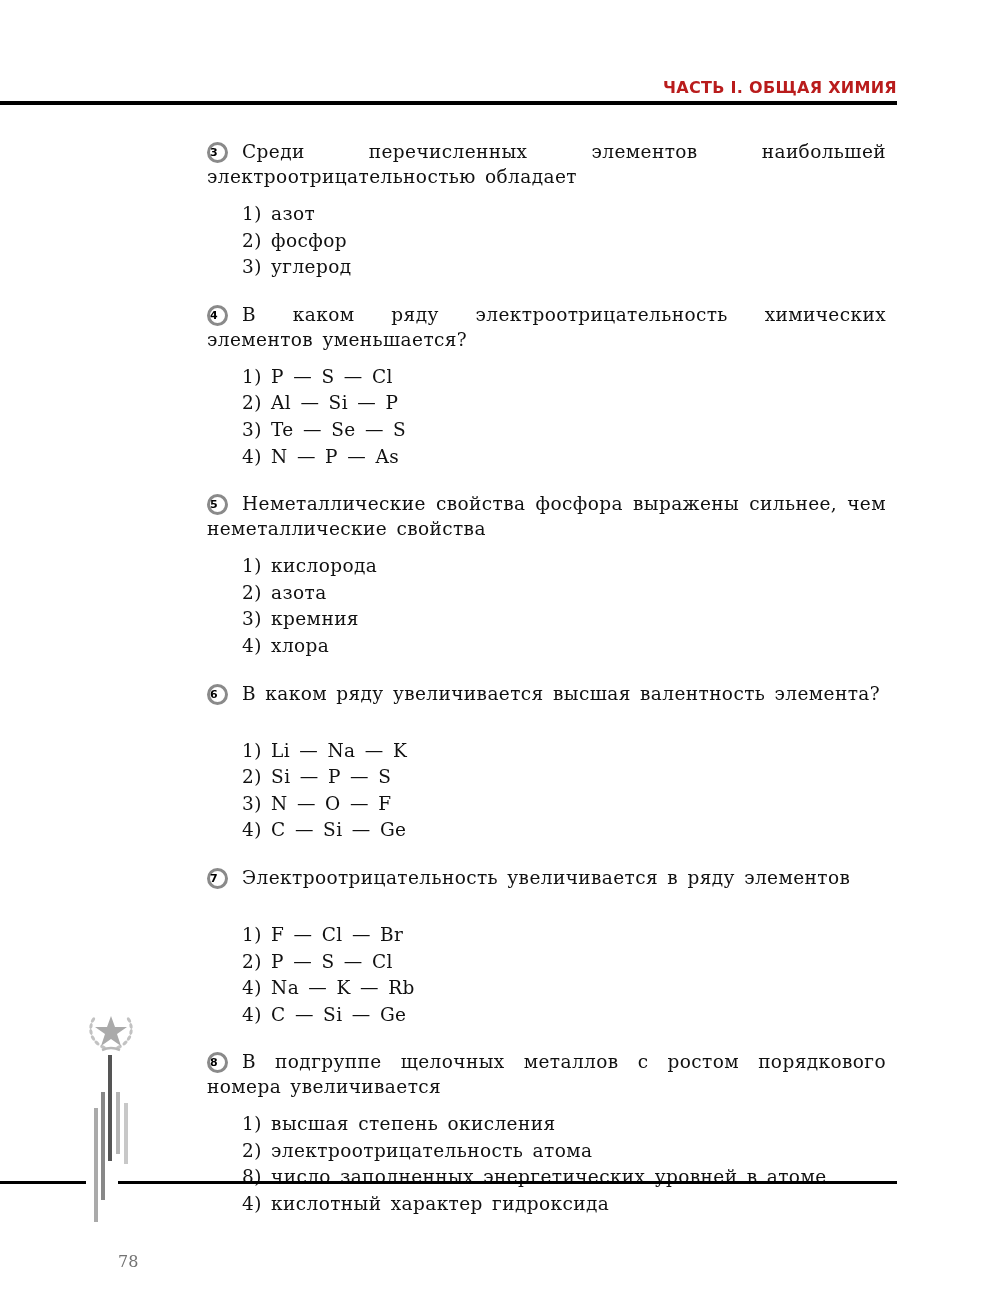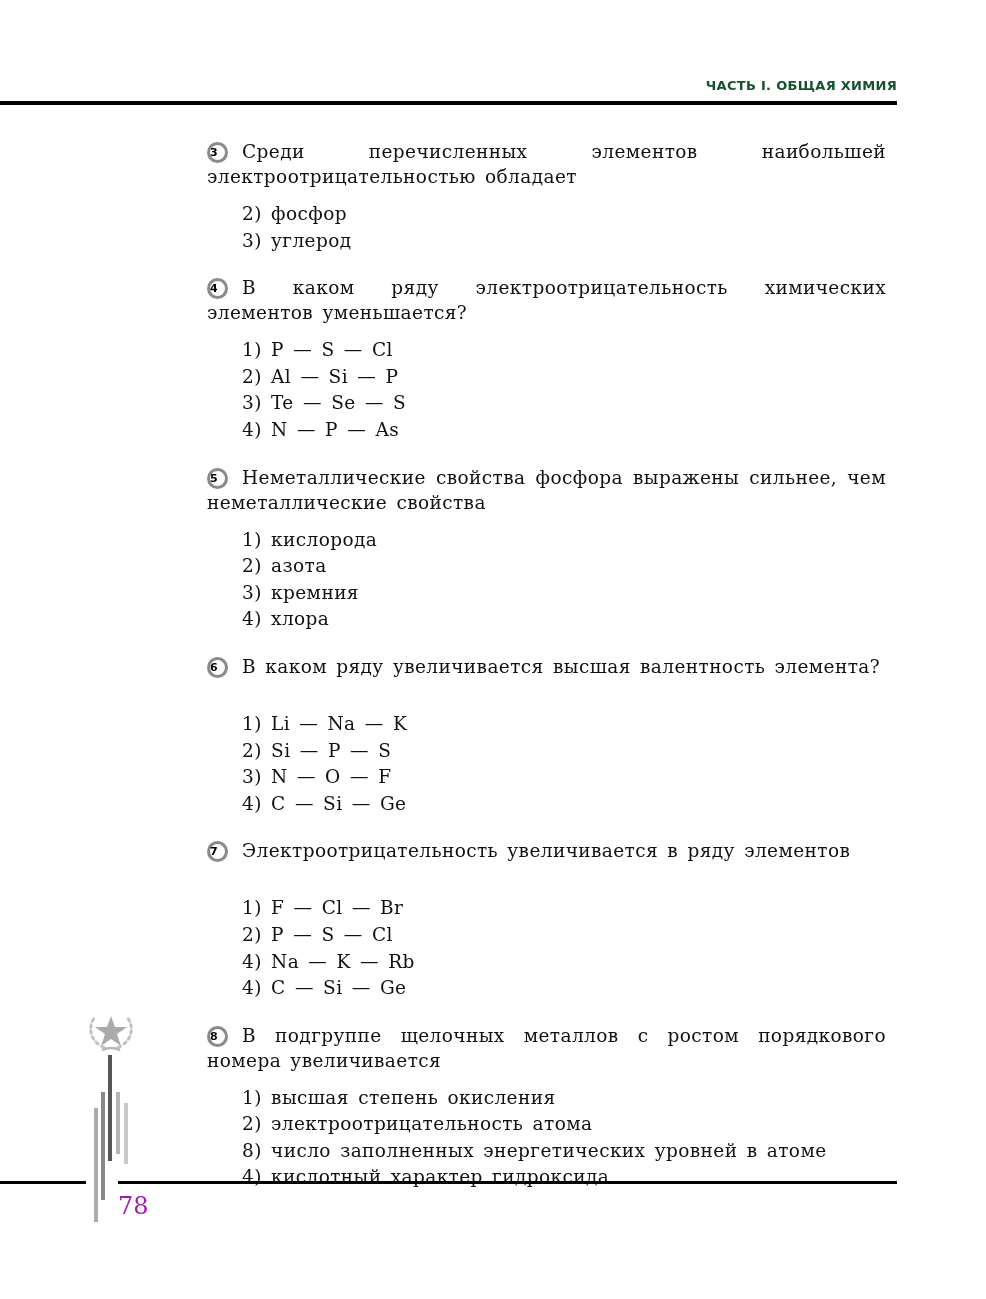--- a/index.html
+++ b/index.html
@@ -1,49 +1,50 @@
 <!DOCTYPE html>
 <html><head>
 <meta charset="utf-8">
 <style>
   html, body { margin: 0; padding: 0; background: #ffffff; }
   body { width: 986px; height: 1299px; position: relative; overflow: hidden;
          font-family: "DejaVu Serif", "Liberation Serif", serif; color: #111; }
   .running-head { position: absolute; right: 89px; top: 78px;
-         font-family: "DejaVu Sans", "Liberation Sans", sans-serif; font-size: 13px;
-         font-weight: bold; color: #14532d; letter-spacing: 0.3px; }
+         font-family: "DejaVu Sans", "Liberation Sans", sans-serif; font-size: 16px;
+         font-weight: bold; color: #b91c1c; letter-spacing: 0.3px; }
   .head-rule { position: absolute; left: 0; top: 101px; width: 897px; height: 4px; background: #000; }
   .content { position: absolute; left: 195px; top: 127px; width: 703px; }
   .question { position: relative; margin-bottom: 21px; }
   .q-text { font-size: 18.5px; line-height: 25px; text-align: justify; text-align-last: left;
          letter-spacing: 0.4px; word-spacing: 3px; margin: 12px; }
   .q-num { display: inline-block; width: 21px; height: 21px; border: 3px solid #8a8a8a;
          border-radius: 50%; box-sizing: border-box; text-align: center; vertical-align: 2px;
          font-family: "DejaVu Sans", "Liberation Sans", sans-serif; font-weight: bold;
          font-size: 11px; line-height: 15px; color: #000; margin-right: 14px; background:#fff; }
   .options { list-style: none; margin: 1px 0 0 0; padding: 0 0 0 47px; }
   .options.tight { padding-left: 47px; margin-top: 32px; }
   .options li { font-size: 18.5px; line-height: 26.6px; letter-spacing: 0.4px; word-spacing: 3px; }
   .foot-rule-left { position: absolute; left: 0; top: 1181px; width: 86px; height: 3px; background: #000; }
   .foot-rule-right { position: absolute; left: 118px; top: 1181px; width: 779px; height: 3px; background: #000; }
-  .page-number { position: absolute; left: 118px; top: 1192px; font-size: 24px; color: #a21caf; }
+  .page-number { position: absolute; left: 118px; top: 1252px; font-size: 16px; color: #737373; }
   .emblem { position: absolute; left: 84px; top: 1010px; width: 54px; height: 46px; }
   .bar { position: absolute; }
 </style>
 </head>
 <body>
 
 <div class="running-head">ЧАСТЬ I. ОБЩАЯ ХИМИЯ</div>
 <div class="head-rule"></div>
 
 <div class="content">
 
   <div class="question">
     <p class="q-text"><span class="q-num">3</span><span>Среди перечисленных элементов наибольшей электроотрицательностью обладает</span></p>
     <ul class="options">
+      <li>1) азот</li>
       <li>2) фосфор</li>
       <li>3) углерод</li>
     </ul>
   </div>
 
   <div class="question">
     <p class="q-text"><span class="q-num">4</span><span>В каком ряду электроотрицательность химических элементов уменьшается?</span></p>
     <ul class="options">
       <li>1) P — S — Cl</li>
       <li>2) Al — Si — P</li>

